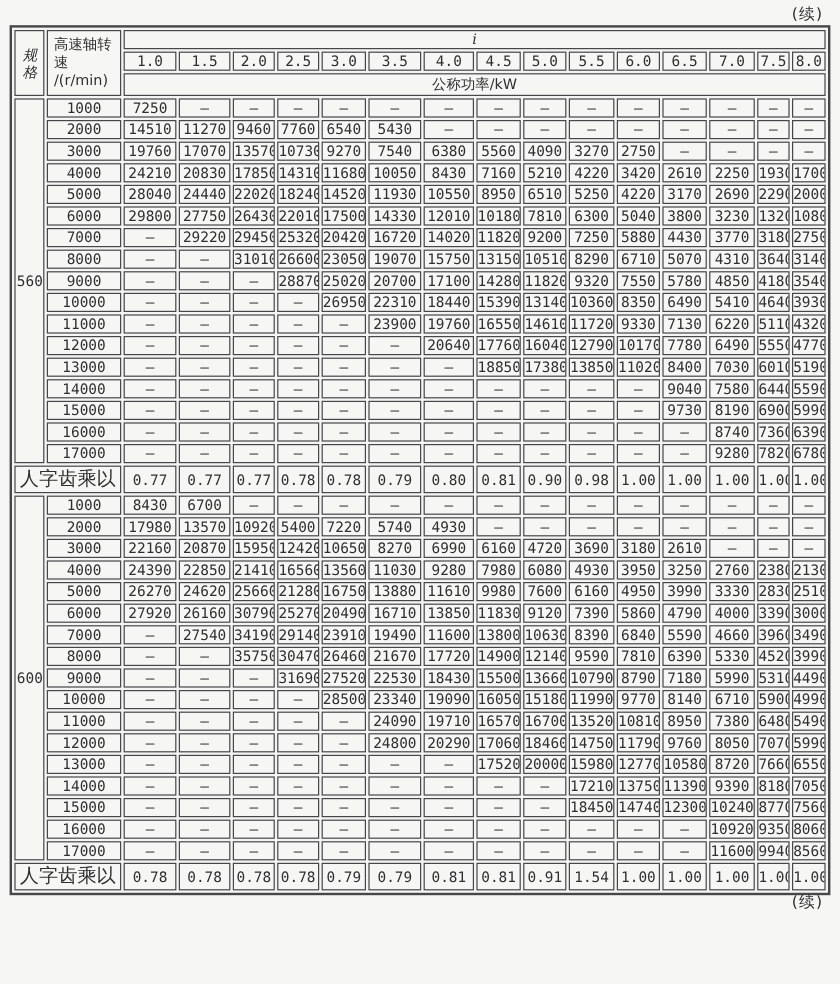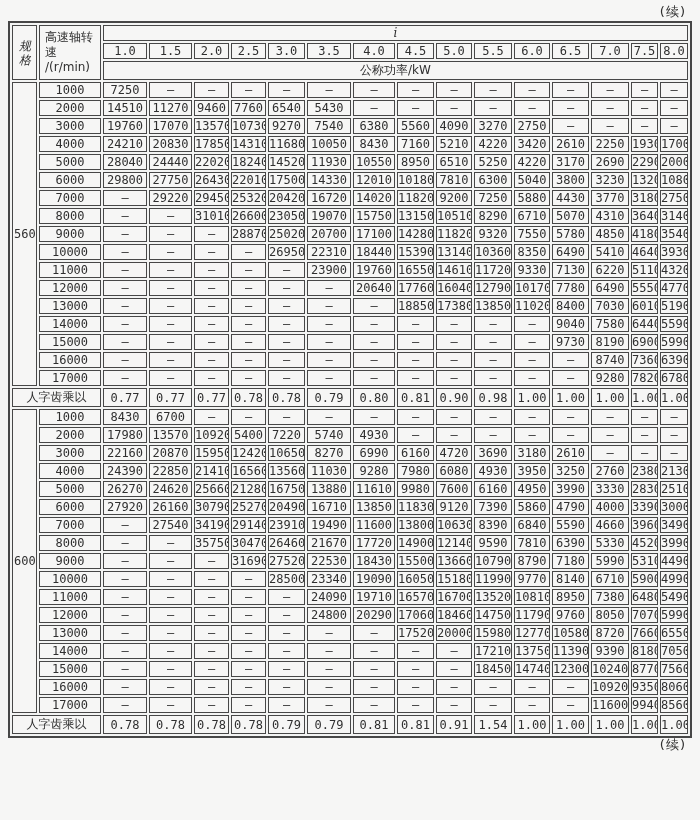--- a/index.html
+++ b/index.html
@@ -49,21 +49,21 @@
   }
   .cjk { font-size: 12px; }
   tr.data-row td { height: 16px; }
   tr.ratio-row td { height: 16px; }
   tr.span-row td { height: 13px; }
   td.spec-head { font-size: 12px; line-height: 14px; padding: 0 6px; white-space: normal; word-break: break-all; font-style: italic; }
   td.speed-head { font-size: 12px; line-height: 15px; text-align: left; padding-left: 5px; white-space: normal; }
   td.ratio-label-cell { font-size: 12px; font-style: italic; font-family: "DejaVu Serif", serif; }
   td.power-label-cell { font-size: 12px; margin-top: 24px; }
   td.spec-cell { font-size: 12px; padding: 0 1px; }
-  td.mult-label-cell { font-size: 12px; }
+  td.mult-label-cell { font-size: 16px; }
 </style>
 </head>
 <body>
 
 <div class="page">
 
   <div class="cont-note cont-top">(续)</div>
 
   <table class="power-table">
     <colgroup>

